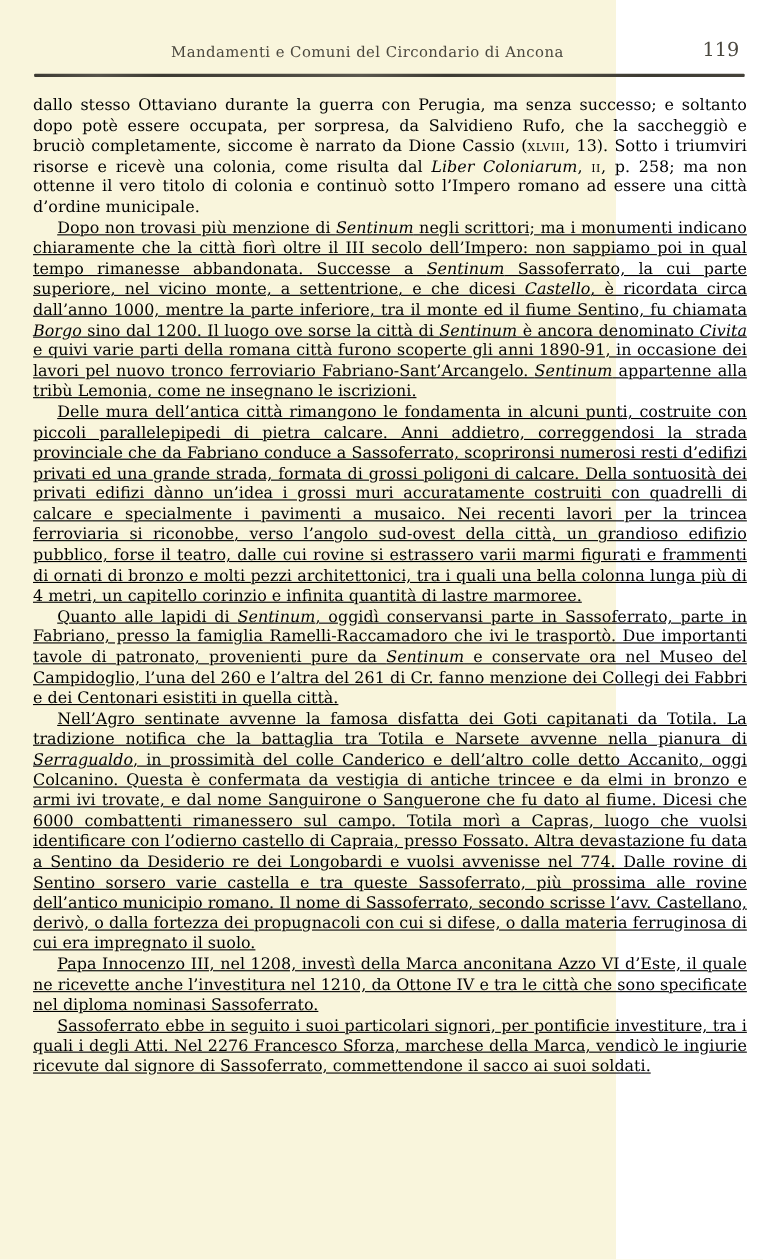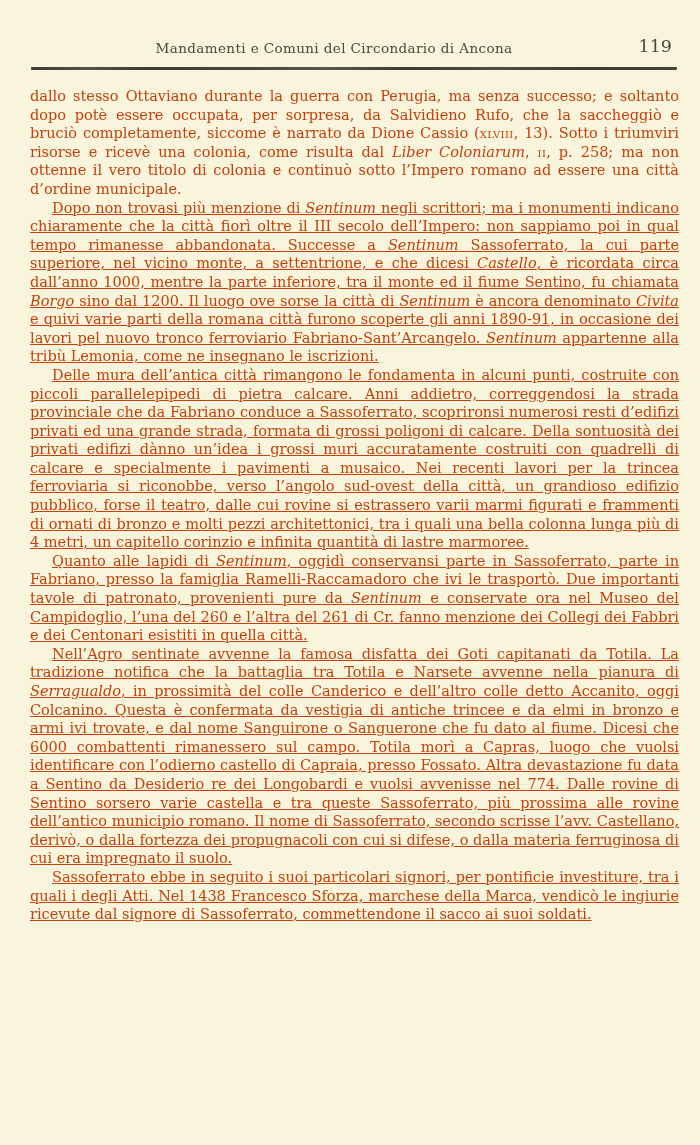--- a/index.html
+++ b/index.html
@@ -4,21 +4,21 @@
 <style>
   html, body {
     margin: 0;
     padding: 0;
     width: 700px;
     height: 1145px;
     overflow: hidden;
   }
   .page {
     position: relative;
-    width: 700px;
+    width: 560px;
     height: 1145px;
     background:
       radial-gradient(ellipse at 45% 40%, rgba(255,255,248,0.35) 0%, rgba(255,255,248,0) 60%),
       linear-gradient(100deg, #fdfaе8 0%, #faf7e0 8%, #f9f5dc 45%, #f7f3d8 100%);
     background-color: #f9f5dc;
     font-family: "DejaVu Serif", "Liberation Serif", serif;
     color: #45423a;
   }
   .running-head {
     position: absolute;
@@ -55,21 +55,21 @@
     border-radius: 1px;
   }
   .body-text {
     position: absolute;
     top: 87px;
     left: 30px;
     width: 649px;
     font-size: 14.5px;
     line-height: 18.6px;
     text-align: justify;
-    color: #c2410c;
+    color: #000000;
   }
   .para { margin: 0; }
   .para.indent { text-indent: 22px; text-decoration: underline; }
   .it { font-style: italic; }
   .sc { font-variant: small-caps; letter-spacing: 0.4px; }
 </style>
 </head>
 <body>
 
 <div class="page">
@@ -80,16 +80,17 @@
   </div>
 
   <div class="head-rule"></div>
 
   <div class="body-text">
       <p class="para"><span>dallo stesso Ottaviano durante la guerra con Perugia, ma senza successo; e soltanto dopo potè essere occupata, per sorpresa, da Salvidieno Rufo, che la saccheggiò e bruciò completamente, siccome è narrato da Dione Cassio (</span><span class="sc">xlviii</span><span>, 13). Sotto i triumviri risorse e ricevè una colonia, come risulta dal </span><span class="it">Liber Coloniarum</span><span>, </span><span class="sc">ii</span><span>, p. 258; ma non ottenne il vero titolo di colonia e continuò sotto l’Impero romano ad essere una città d’ordine municipale.</span></p>
       <p class="para indent"><span>Dopo non trovasi più menzione di </span><span class="it">Sentinum</span><span> negli scrittori; ma i monumenti indicano chiaramente che la città fiorì oltre il III secolo dell’Impero: non sappiamo poi in qual tempo rimanesse abbandonata. Successe a </span><span class="it">Sentinum</span><span> Sassoferrato, la cui parte superiore, nel vicino monte, a settentrione, e che dicesi </span><span class="it">Castello</span><span>, è ricordata circa dall’anno 1000, mentre la parte inferiore, tra il monte ed il fiume Sentino, fu chiamata </span><span class="it">Borgo</span><span> sino dal 1200. Il luogo ove sorse la città di </span><span class="it">Sentinum</span><span> è ancora denominato </span><span class="it">Civita</span><span> e quivi varie parti della romana città furono scoperte gli anni 1890-91, in occasione dei lavori pel nuovo tronco ferroviario Fabriano-Sant’Arcangelo. </span><span class="it">Sentinum</span><span> appartenne alla tribù Lemonia, come ne insegnano le iscrizioni.</span></p>
       <p class="para indent"><span>Delle mura dell’antica città rimangono le fondamenta in alcuni punti, costruite con piccoli parallelepipedi di pietra calcare. Anni addietro, correggendosi la strada provinciale che da Fabriano conduce a Sassoferrato, scoprironsi numerosi resti d’edifizi privati ed una grande strada, formata di grossi poligoni di calcare. Della sontuosità dei privati edifizi dànno un’idea i grossi muri accuratamente costruiti con quadrelli di calcare e specialmente i pavimenti a musaico. Nei recenti lavori per la trincea ferroviaria si riconobbe, verso l’angolo sud-ovest della città, un grandioso edifizio pubblico, forse il teatro, dalle cui rovine si estrassero varii marmi figurati e frammenti di ornati di bronzo e molti pezzi architettonici, tra i quali una bella colonna lunga più di 4 metri, un capitello corinzio e infinita quantità di lastre marmoree.</span></p>
       <p class="para indent"><span>Quanto alle lapidi di </span><span class="it">Sentinum</span><span>, oggidì conservansi parte in Sassoferrato, parte in Fabriano, presso la famiglia Ramelli-Raccamadoro che ivi le trasportò. Due importanti tavole di patronato, provenienti pure da </span><span class="it">Sentinum</span><span> e conservate ora nel Museo del Campidoglio, l’una del 260 e l’altra del 261 di Cr. fanno menzione dei Collegi dei Fabbri e dei Centonari esistiti in quella città.</span></p>
       <p class="para indent"><span>Nell’Agro sentinate avvenne la famosa disfatta dei Goti capitanati da Totila. La tradizione notifica che la battaglia tra Totila e Narsete avvenne nella pianura di </span><span class="it">Serragualdo</span><span>, in prossimità del colle Canderico e dell’altro colle detto Accanito, oggi Colcanino. Questa è confermata da vestigia di antiche trincee e da elmi in bronzo e armi ivi trovate, e dal nome Sanguirone o Sanguerone che fu dato al fiume. Dicesi che 6000 combattenti rimanessero sul campo. Totila morì a Capras, luogo che vuolsi identificare con l’odierno castello di Capraia, presso Fossato. Altra devastazione fu data a Sentino da Desiderio re dei Longobardi e vuolsi avvenisse nel 774. Dalle rovine di Sentino sorsero varie castella e tra queste Sassoferrato, più prossima alle rovine dell’antico municipio romano. Il nome di Sassoferrato, secondo scrisse l’avv. Castellano, derivò, o dalla fortezza dei propugnacoli con cui si difese, o dalla materia ferruginosa di cui era impregnato il suolo.</span></p>
-      <p class="para indent"><span>Sassoferrato ebbe in seguito i suoi particolari signori, per pontificie investiture, tra i quali i degli Atti. Nel 1438 Francesco Sforza, marchese della Marca, vendicò le ingiurie ricevute dal signore di Sassoferrato, commettendone il sacco ai suoi soldati.</span></p>
+      <p class="para indent"><span>Papa Innocenzo III, nel 1208, investì della Marca anconitana Azzo VI d’Este, il quale ne ricevette anche l’investitura nel 1210, da Ottone IV e tra le città che sono specificate nel diploma nominasi Sassoferrato.</span></p>
+      <p class="para indent"><span>Sassoferrato ebbe in seguito i suoi particolari signori, per pontificie investiture, tra i quali i degli Atti. Nel 2276 Francesco Sforza, marchese della Marca, vendicò le ingiurie ricevute dal signore di Sassoferrato, commettendone il sacco ai suoi soldati.</span></p>
     </div>
 
 </div>
 
 </body></html>

